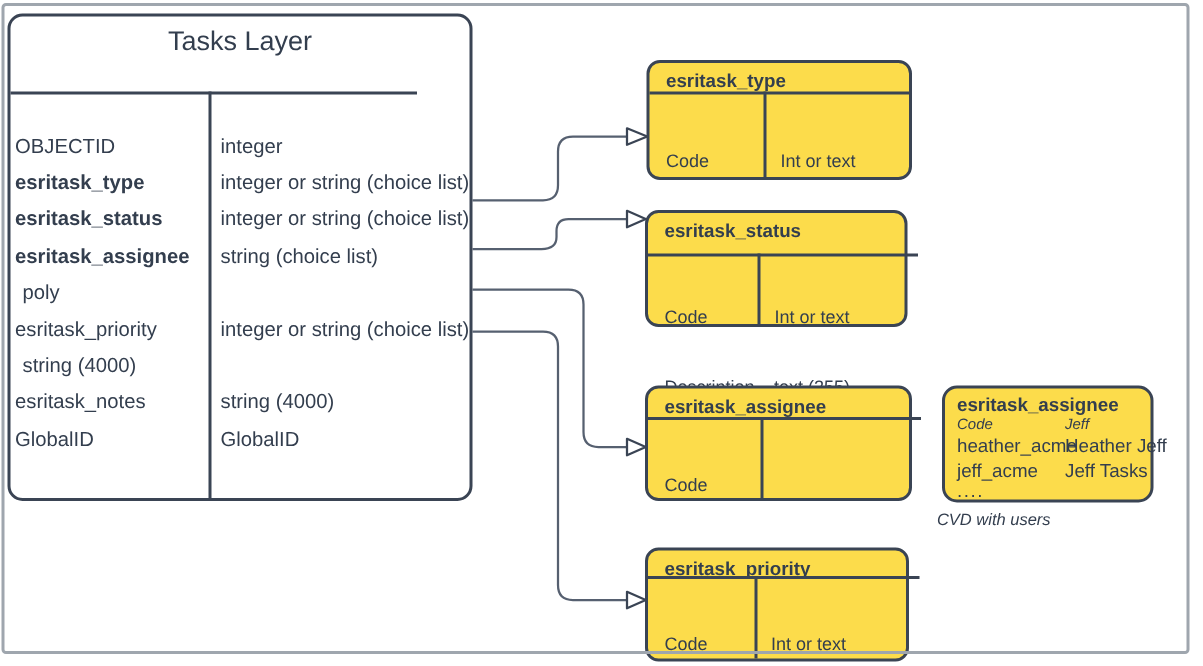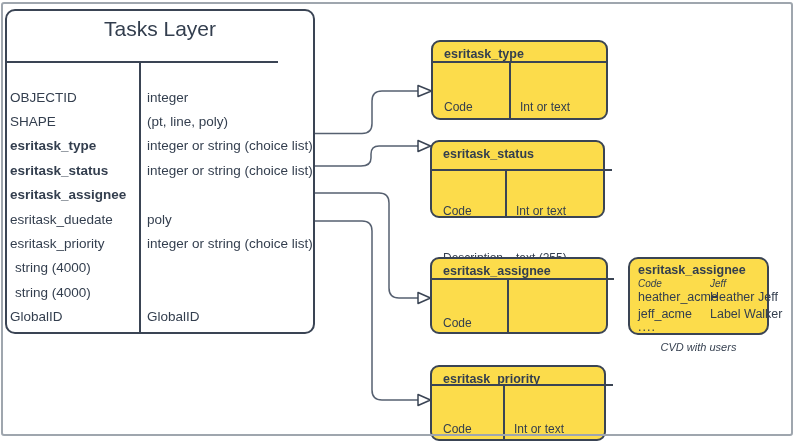--- a/index.html
+++ b/index.html
@@ -14,40 +14,40 @@
     pointer-events:none; z-index:40;
   }
   .connectors { position:absolute; left:0; top:0; z-index:1; }
 
   
   .tasks {
     position:absolute; left:5px; top:9px; width:310px; height:325px;
     background:#fff; border:2px solid #3A4454; border-radius:10px;
     box-sizing:border-box; z-index:2;
   }
-  .tasks-title { margin-top:6px; text-align:center; font-size:21px; }
+  .tasks-title { margin-top:6px; text-align:center; font-size:18px; }
   .tasks-hdiv { position:absolute; left:0; top:50px; width:271px; border-top:2px solid #3A4454; }
   .tasks-vdiv { position:absolute; left:132px; top:50px; bottom:0; border-left:2px solid #3A4454; }
   .tasks-rows { position:absolute; left:0; top:74px; width:100%; }
   .frow { display:flex; height:24.4px; align-items:center; font-size:13.5px; }
   .fname { width:132px; padding-left:3px; box-sizing:border-box; white-space:pre; }
   .ftype { padding-left:8px; white-space:pre; }
   .frow.bold .fname { font-weight:bold; }
 
   
   .domain {
     position:absolute; background:#FCDC4B; border:2px solid #3A4454;
     border-radius:9px; box-sizing:border-box; z-index:2;
   }
   .dtitle { font-weight:bold; font-size:12.5px; padding:5px 0 0 11px; white-space:pre; }
   .ddiv  { position:absolute; left:0; border-top:2px solid #3A4454; }
   .dvline{ position:absolute; bottom:0; border-left:2px solid #3A4454; }
   .dcells{ position:absolute; left:0; right:0; display:flex; font-size:12px; line-height:15.5px; }
   .dleft { padding-left:11px; box-sizing:border-box; white-space:pre; flex:none; }
-  .dright{ padding-left:9px; white-space:pre; }
+  .dright{ padding-left:9px; white-space:pre;text-align:center; }
 
   #dom-type     { left:431px; top:40px;  width:177px; height:80px; }
   #dom-type .ddiv     { top:19px; width:173px; }
   #dom-type .dvline   { left:76px; top:19px; }
   #dom-type .dcells   { top:27px; }
   #dom-type .dleft    { width:78px; }
 
   #dom-status   { left:430px; top:140px; width:175px; height:78px; }
   #dom-status .ddiv   { top:27px; width:180px; }
   #dom-status .dvline { left:73px; top:27px; }
@@ -72,21 +72,21 @@
     background:#FCDC4B; border:2px solid #3A4454; border-radius:10px;
     box-sizing:border-box; z-index:2; padding:4px 0 0 8px;
   }
   .cvd-title { font-weight:bold; font-size:12.5px; white-space:pre; }
   .cvd-head  { display:flex; font-style:italic; font-size:10px; margin-top:1px; }
   .cvd-row   { display:flex; font-size:12.5px; line-height:16.5px; }
   .cvd-c1    { width:72px; flex:none; white-space:pre; }
   .cvd-row span, .cvd-head span { white-space:pre; }
   .cvd-more  { font-size:12.5px; line-height:10px; letter-spacing:1px; }
   .cvd-caption {
-    position:absolute; left:628px; top:341px; width:141px; text-align:center;
+    position:absolute; left:592px; top:341px; width:141px; text-align:center;
     font-style:italic; font-size:11px; z-index:2;
   }
 </style>
 </head>
 <body>
 
 <div class="canvas">
 
   <svg class="connectors" width="802" height="444">
     <g fill="none" stroke="#566070" stroke-width="1.5">
@@ -105,47 +105,44 @@
 
   <div class="tasks">
     <div class="tasks-title">Tasks Layer</div>
     <div class="tasks-hdiv"></div>
     <div class="tasks-vdiv"></div>
     <div class="tasks-rows">
       <div class="frow">
         <div class="fname">OBJECTID</div>
         <div class="ftype">integer</div>
       </div>
-      <div class="frow">
-        <div class="fname">SHAPE</div>
-        <div class="ftype">(pt, line, poly)</div>
-      </div>
       <div class="frow bold">
         <div class="fname">esritask_type</div>
         <div class="ftype">integer or string (choice list)</div>
       </div>
       <div class="frow bold">
         <div class="fname">esritask_status</div>
         <div class="ftype">integer or string (choice list)</div>
       </div>
       <div class="frow bold">
         <div class="fname">esritask_assignee</div>
-      </div>
-      <div class="frow">
-        <div class="fname">esritask_duedate</div>
+        <div class="ftype">string (choice list)</div>
+      </div>
+      <div class="frow">
         <div class="ftype">poly</div>
       </div>
       <div class="frow">
         <div class="fname">esritask_priority</div>
         <div class="ftype">integer or string (choice list)</div>
       </div>
       <div class="frow">
         <div class="ftype">string (4000)</div>
       </div>
       <div class="frow">
+        <div class="fname">esritask_notes</div>
         <div class="ftype">string (4000)</div>
       </div>
       <div class="frow">
         <div class="fname">GlobalID</div>
         <div class="ftype">GlobalID</div>
       </div>
     </div>
   </div>
 
   <div class="domain" id="dom-type">
@@ -213,20 +210,20 @@
     <div class="cvd-head">
       <span class="cvd-c1">Code</span>
       <span>Jeff</span>
     </div>
     <div class="cvd-row">
       <span class="cvd-c1">heather_acme</span>
       <span>Heather Jeff</span>
     </div>
     <div class="cvd-row">
       <span class="cvd-c1">jeff_acme</span>
-      <span>Label Walker</span>
+      <span>Jeff Tasks</span>
     </div>
     <div class="cvd-more">....</div>
   </div>
   <div class="cvd-caption">CVD with users</div>
 
   <div class="frame"></div>
 </div>
 
 </body></html>

